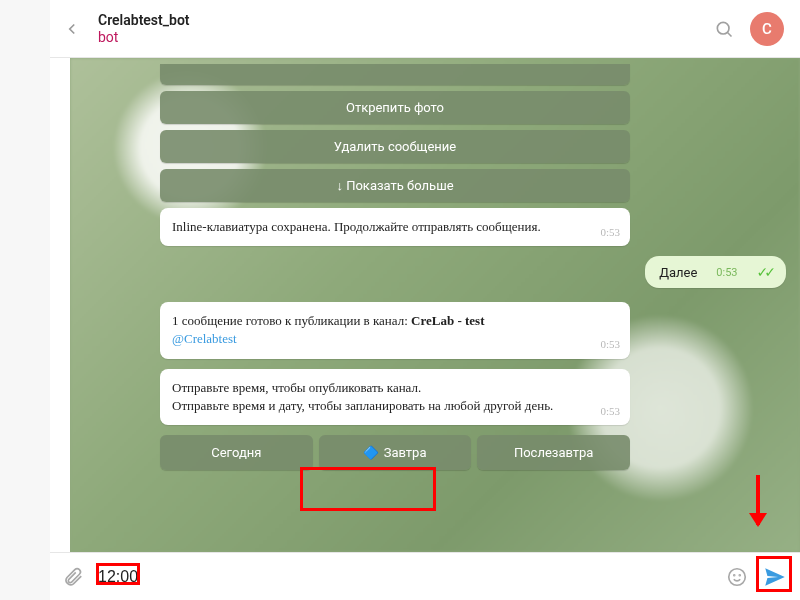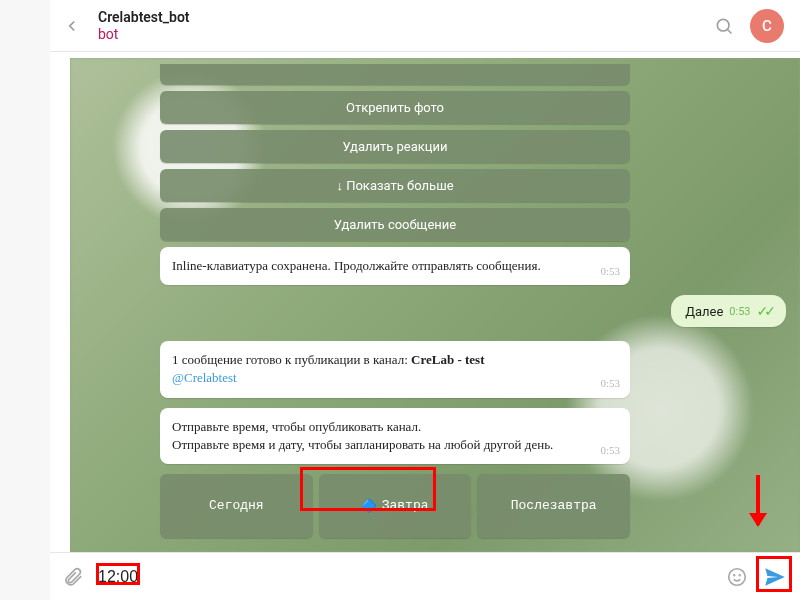--- a/index.html
+++ b/index.html
@@ -2,21 +2,21 @@
 <html><head>
 <meta charset="utf-8">
 <style>
   * { box-sizing: border-box; margin: 0; padding: 0; }
   body { font-family: -apple-system, "Segoe UI", Roboto, sans-serif; width: 800px; height: 600px; overflow: hidden; background: #fff; position: relative; }
 
   
   .leftedge { position: absolute; left: 0; top: 0; width: 50px; height: 600px; background: #f7f7f7; }
 
   
-  .header { position: absolute; left: 50px; top: 0; right: 0; height: 52px; background: #fff; border-bottom: 1px solid #e6e6e6; display: flex; align-items: center; padding: 0 16px 0 8px; gap: 12px; z-index: 5; }
+  .header { position: absolute; left: 50px; top: 0; right: 0; height: 58px; background: #fff; border-bottom: 1px solid #e6e6e6; display: flex; align-items: center; padding: 0 16px 0 8px; gap: 12px; z-index: 5; }
   .back-btn { width: 28px; height: 28px; display: flex; align-items: center; justify-content: center; cursor: pointer; color: #999; }
   .title-block { flex: 1; display: flex; flex-direction: column; justify-content: center; line-height: 1.2; }
   .title { font-size: 14px; font-weight: 600; color: #222; }
   .subtitle { font-size: 14px; color: #be185d; }
   .search-btn { width: 28px; height: 28px; display: flex; align-items: center; justify-content: center; cursor: pointer; color: #a0a0a0; }
   .avatar { width: 34px; height: 34px; border-radius: 50%; background: #e87b6e; color: #fff; display: flex; align-items: center; justify-content: center; font-size: 15px; font-weight: 500; }
 
   
   .chat { position: absolute; left: 50px; top: 58px; right: 0; bottom: 48px; overflow: hidden; background: #8fa87e; margin-left: 20px; }
   .chat-bg { position: absolute; inset: 0; background:
@@ -27,29 +27,29 @@
   }
 
   .col { position: absolute; left: 90px; right: 170px; top: 0; bottom: 0; }
 
   .pillbtn { background: rgba(120,140,108,0.9); color: #fff; font-size: 13px; border-radius: 6px; text-align: center; padding: 9px 8px; margin-bottom: 6px; cursor: pointer; box-shadow: 0 1px 1px rgba(0,0,0,0.15); }
   .pillbtn.top { border-top-left-radius: 0; border-top-right-radius: 0; padding-top: 5px; }
 
   .bubble-in { background: #fff; border-radius: 8px; padding: 10px 12px; margin-bottom: 10px; font-size: 13px; color: #222; line-height: 1.4; position: relative; box-shadow: 0 1px 1px rgba(0,0,0,0.1); font-family: Liberation Serif, serif; }
   .bubble-in .time { position: absolute; right: 10px; bottom: 6px; font-size: 11px; color: #b8b8b8; }
 
-  .bubble-out { position: absolute; right: 0px; background: #e6f6d5; border-radius: 14px; padding: 8px 14px 8px 14px; font-size: 13px; color: #222; box-shadow: 0 1px 1px rgba(0,0,0,0.1); display: flex; align-items: center; gap: 6px; }
+  .bubble-out { position: absolute; right: 0px; background: #e6f6d5; border-radius: 14px; padding: 8px 14px 8px 14px; font-size: 13px; color: #222; box-shadow: 0 1px 1px rgba(0,0,0,0.1); display: flex; align-items: center; gap: 19px; }
   .bubble-out .time { font-size: 11px; color: #7ab85c; }
   .bubble-out .checks { color: #56c13a; font-size: 14px; letter-spacing: -4px; }
 
   .bold { font-weight: 600; }
   .link { color: #3a9be0; }
 
   .kb-row { display: flex; gap: 6px; margin-bottom: 6px; }
-  .kb-btn { flex: 1; background: rgba(120,140,108,0.9); color: #fff; font-size: 13px; border-radius: 6px; text-align: center; padding: 24px 4px; cursor: pointer; box-shadow: 0 1px 1px rgba(0,0,0,0.15); display: flex; align-items: center; justify-content: center; gap: 4px; font-family: Liberation Mono, monospace; }
+  .kb-btn { flex: 1; background: rgba(120,140,108,0.9); color: #fff; font-size: 13px; border-radius: 6px; text-align: center; padding: 10px 4px; cursor: pointer; box-shadow: 0 1px 1px rgba(0,0,0,0.15); display: flex; align-items: center; justify-content: center; gap: 4px; }
 
   
   .hl { position: absolute; border: 3px solid #f00; pointer-events: none; z-index: 20; }
 
   
   .arrow { position: absolute; right: 40px; top: 475px; width: 4px; height: 50px; background: #f00; z-index: 20; }
   .arrow::after { content: ""; position: absolute; left: -7px; bottom: -2px; width: 0; height: 0; border-left: 9px solid transparent; border-right: 9px solid transparent; border-top: 14px solid #f00; }
 
   
   .inputbar { position: absolute; left: 50px; right: 0; bottom: 0; height: 48px; background: #fff; border-top: 1px solid #e6e6e6; display: flex; align-items: center; padding: 0 10px; gap: 10px; z-index: 5; }
@@ -86,23 +86,22 @@
 </div>
 
 <div class="chat">
   <div class="chat-bg"></div>
 
   <div class="col">
 
     <div style="height:6px"></div>
     <div class="pillbtn top" style="padding-top:4px;padding-bottom:4px;font-size:11px;color:rgba(255,255,255,0.6)">&nbsp;</div>
     <div class="pillbtn"><span>Открепить фото</span></div>
-    <div class="pillbtn"><span>Удалить реакции</span></div>
+    <div class="pillbtn"><span>Удалить сообщение</span></div>
     <div class="pillbtn"><span>↓ Показать больше</span></div>
-    <div class="pillbtn"><span>Удалить сообщение</span></div>
 
     <div class="bubble-in" style="padding-right:54px">
       <span>Inline-клавиатура сохранена. Продолжайте отправлять сообщения.</span>
       <span class="time">0:53</span>
     </div>
 
     <div style="height:46px; position:relative;">
       <div class="bubble-out" style="right:-156px">
         <span>Далее</span>
         <span class="time">0:53</span>

